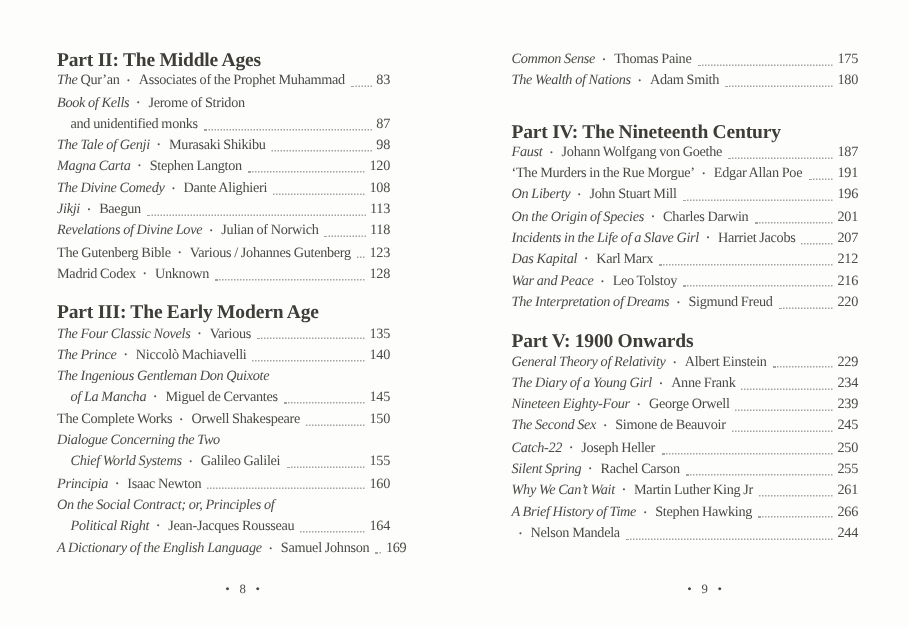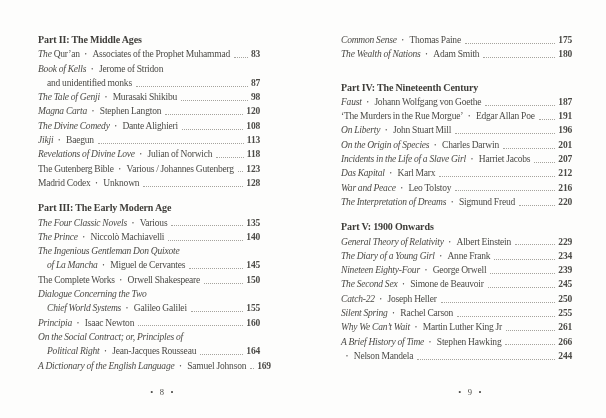--- a/index.html
+++ b/index.html
@@ -17,39 +17,39 @@
   .col-left{left:38px;width:222px;}
   .col-right{left:341px;width:231px;}
   .row{
     display:flex;align-items:baseline;
     height:14.3px;line-height:14.3px;
     font-size:9.5px;
     letter-spacing:-0.2px;word-spacing:-0.2px;
     white-space:nowrap;
   }
   .row.heading{
-    font-weight:700;font-size:10px;letter-spacing:-0.1px;
+    font-weight:700;font-size:13px;letter-spacing:-0.1px;
     color:var(--heading,#3e3d39);
     text-align:center;
   }
   .row.indent{padding-left:9px;}
   .title em{}
   .title span{font-style:normal;}
   .sep{
     font-size:5.5px;color:#55534f;
     margin:0 6px 0 5px;position:relative;top:-1px;
     flex:0 0 auto;
   }
   .leader{
     flex:1 1 auto;min-width:4px;
     align-self:flex-end;height:0;
     border-bottom:1px dotted var(--leader,#a5a39d);
     margin:0 2px 3.5px 4px;
   }
-  .pg{flex:0 0 auto;margin-left:1px;font-weight:bold;}
+  .pg{flex:0 0 auto;margin-left:1px;}
   .spacer{height:11px;}
   .spacer.tall{height:19px;}
   .folio{
     position:absolute;top:387px;width:100px;
     text-align:center;font-size:8.5px;color:var(--text,#4b4a46);
     letter-spacing:0.5px;
   }
   .folio-left{left:112px;}
   .folio-right{left:420px;}
   .folio span{margin:0 3px;}

